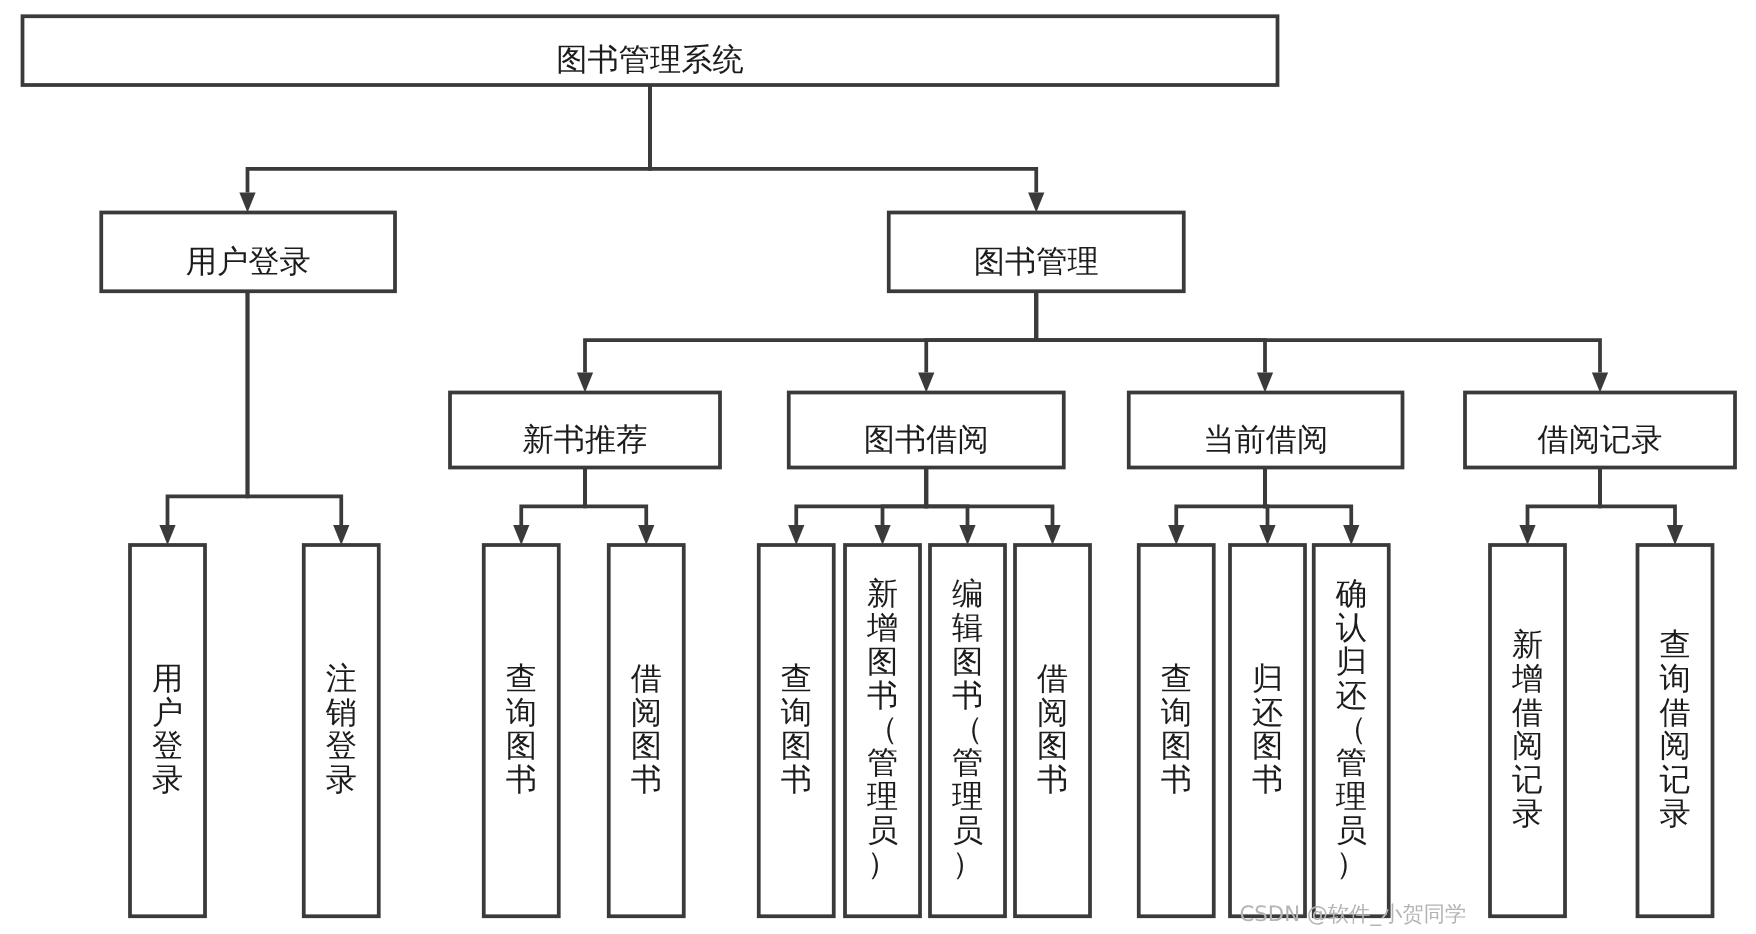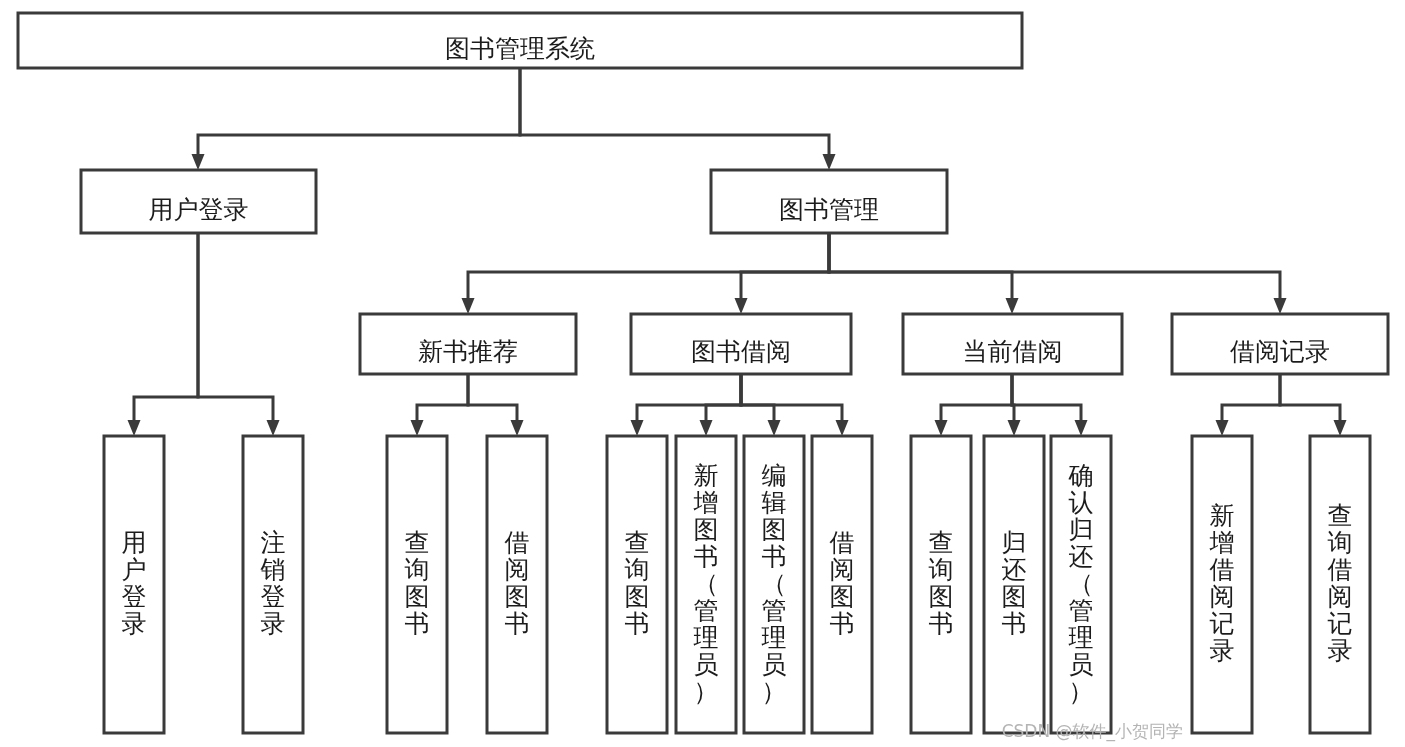--- a/index.html
+++ b/index.html
@@ -47,21 +47,21 @@
     font-family: "DejaVu Sans", "Liberation Sans", sans-serif;
     fill: #1c1c1c;
     text-anchor: middle;
     dominant-baseline: middle;
   }
   .label-h {
     font-size: 25px;
   }
   .watermark {
     position: absolute;
-    right: 10px;
+    right: 20px;
     bottom: 4px;
     font-family: "DejaVu Sans", "Liberation Sans", sans-serif;
     font-size: 17px;
     color: #b4b4b4;
     white-space: nowrap;
     user-select: none;
     pointer-events: none;
   }
 </style>
 </head>

